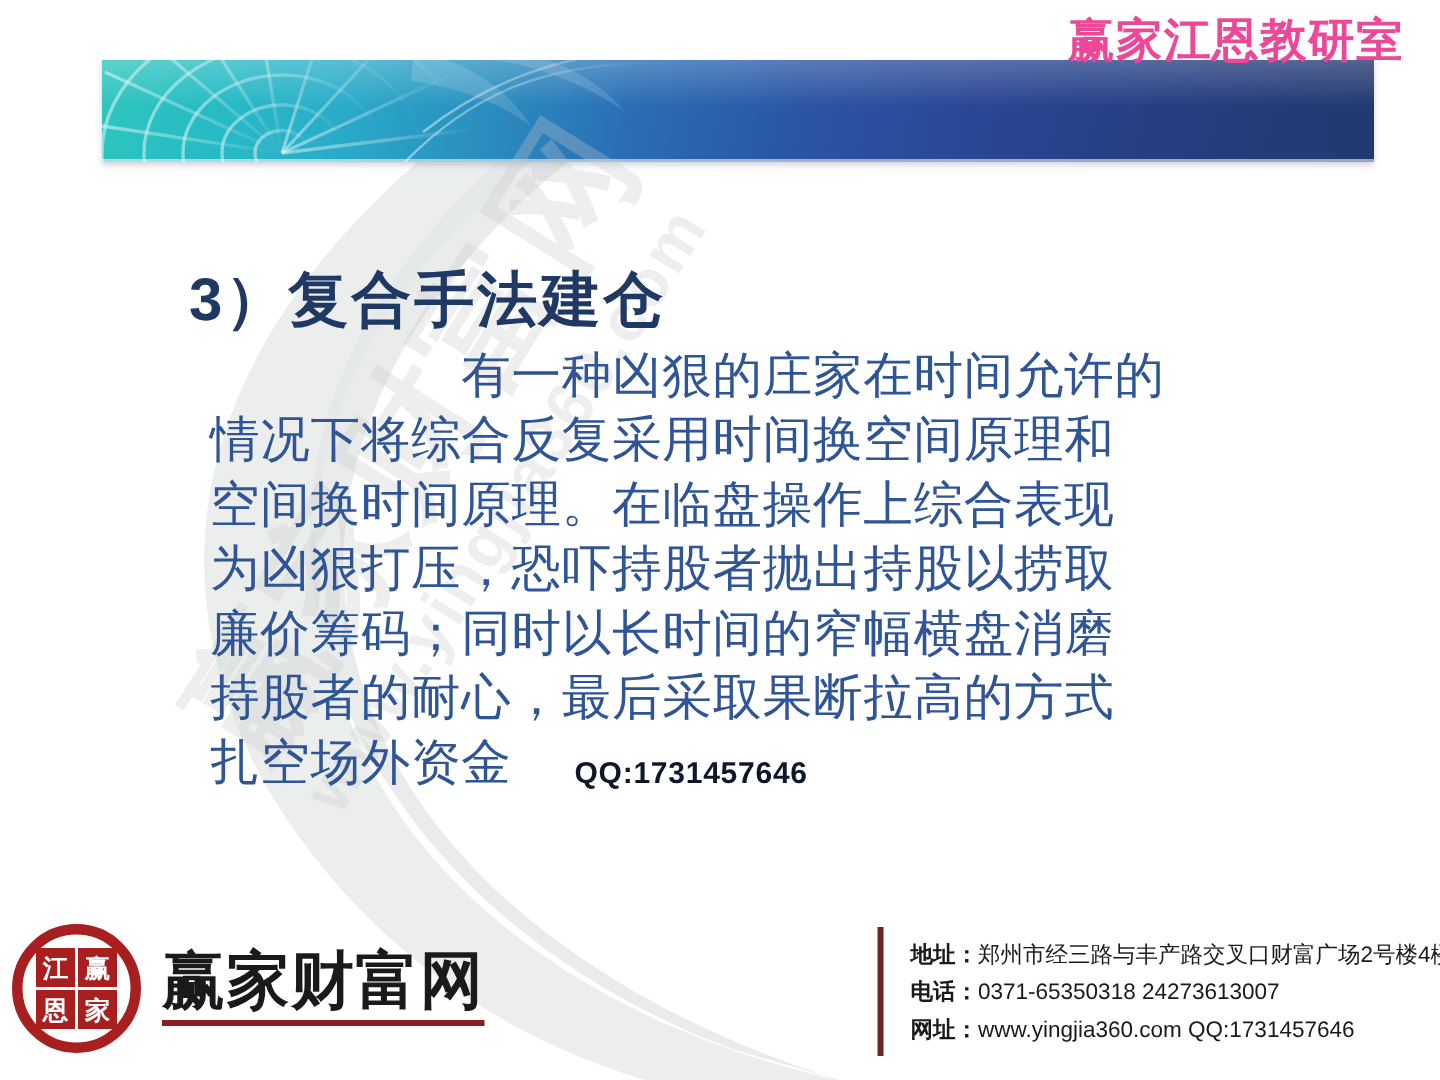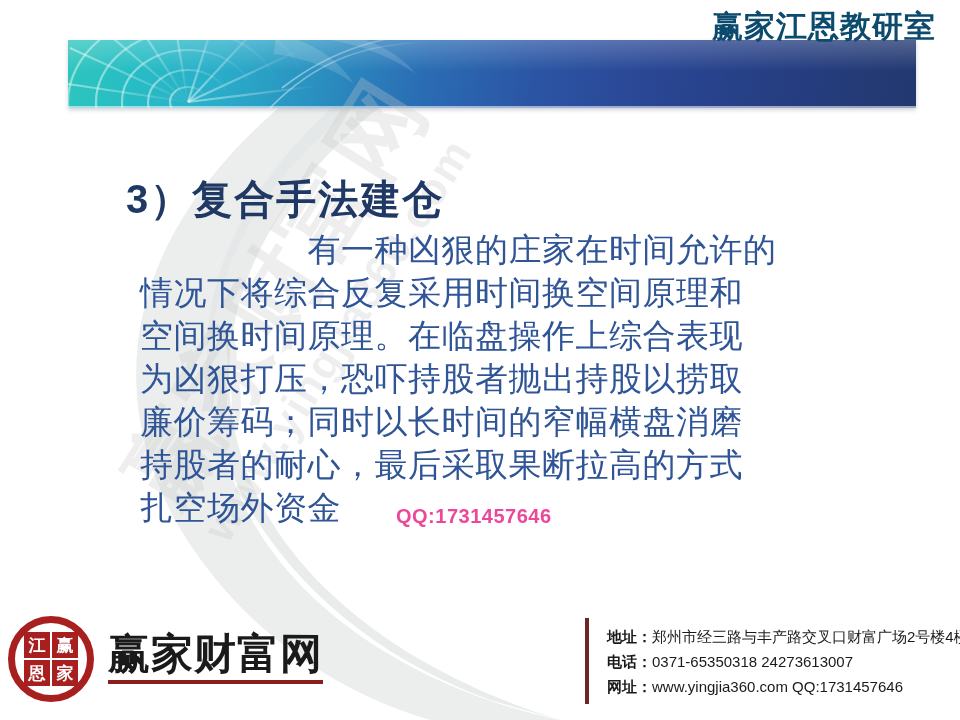--- a/index.html
+++ b/index.html
@@ -28,21 +28,21 @@
   }
 
   
   .header-title {
     position: absolute;
     right: 24px;
     top: 6px;
     font-family: "Liberation Serif", "DejaVu Serif", serif;
     font-size: 31px;
     font-weight: bold;
-    color: #0c4a6e;
+    color: #ec4899;
     letter-spacing: 1px;
     white-space: nowrap;
     z-index: 6;
   }
 
   
   .banner {
     position: absolute;
     left: 68px;
     top: 40px;
@@ -112,24 +112,24 @@
     color: #2f5597;
     letter-spacing: 0.5px;
     font-weight: normal;
   }
   .body-text p {
     margin: 0;
     white-space: nowrap;
   }
   .qq-inline {
     position: absolute;
-    left: 396px;
+    left: 383px;
     top: 505px;
     font-size: 20px;
-    color: #ec4899;
+    color: #0f172a;
     letter-spacing: 0.5px;
     font-weight: bold;
     text-align: center;
   }
 
   
   .watermark {
     position: absolute;
     left: 150px;
     top: 215px;

